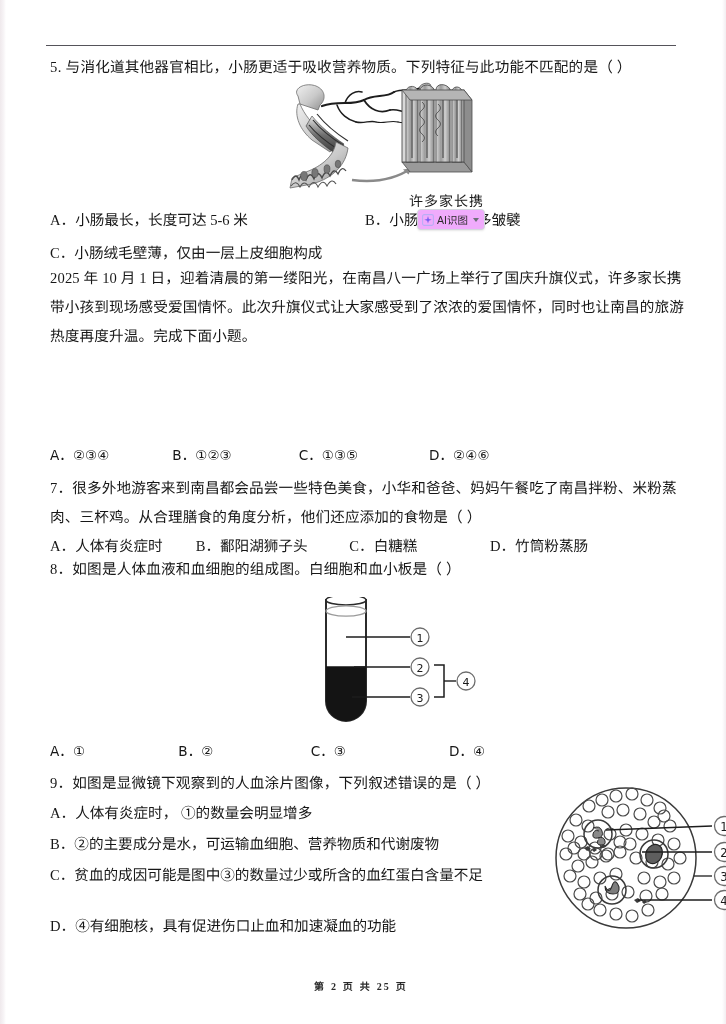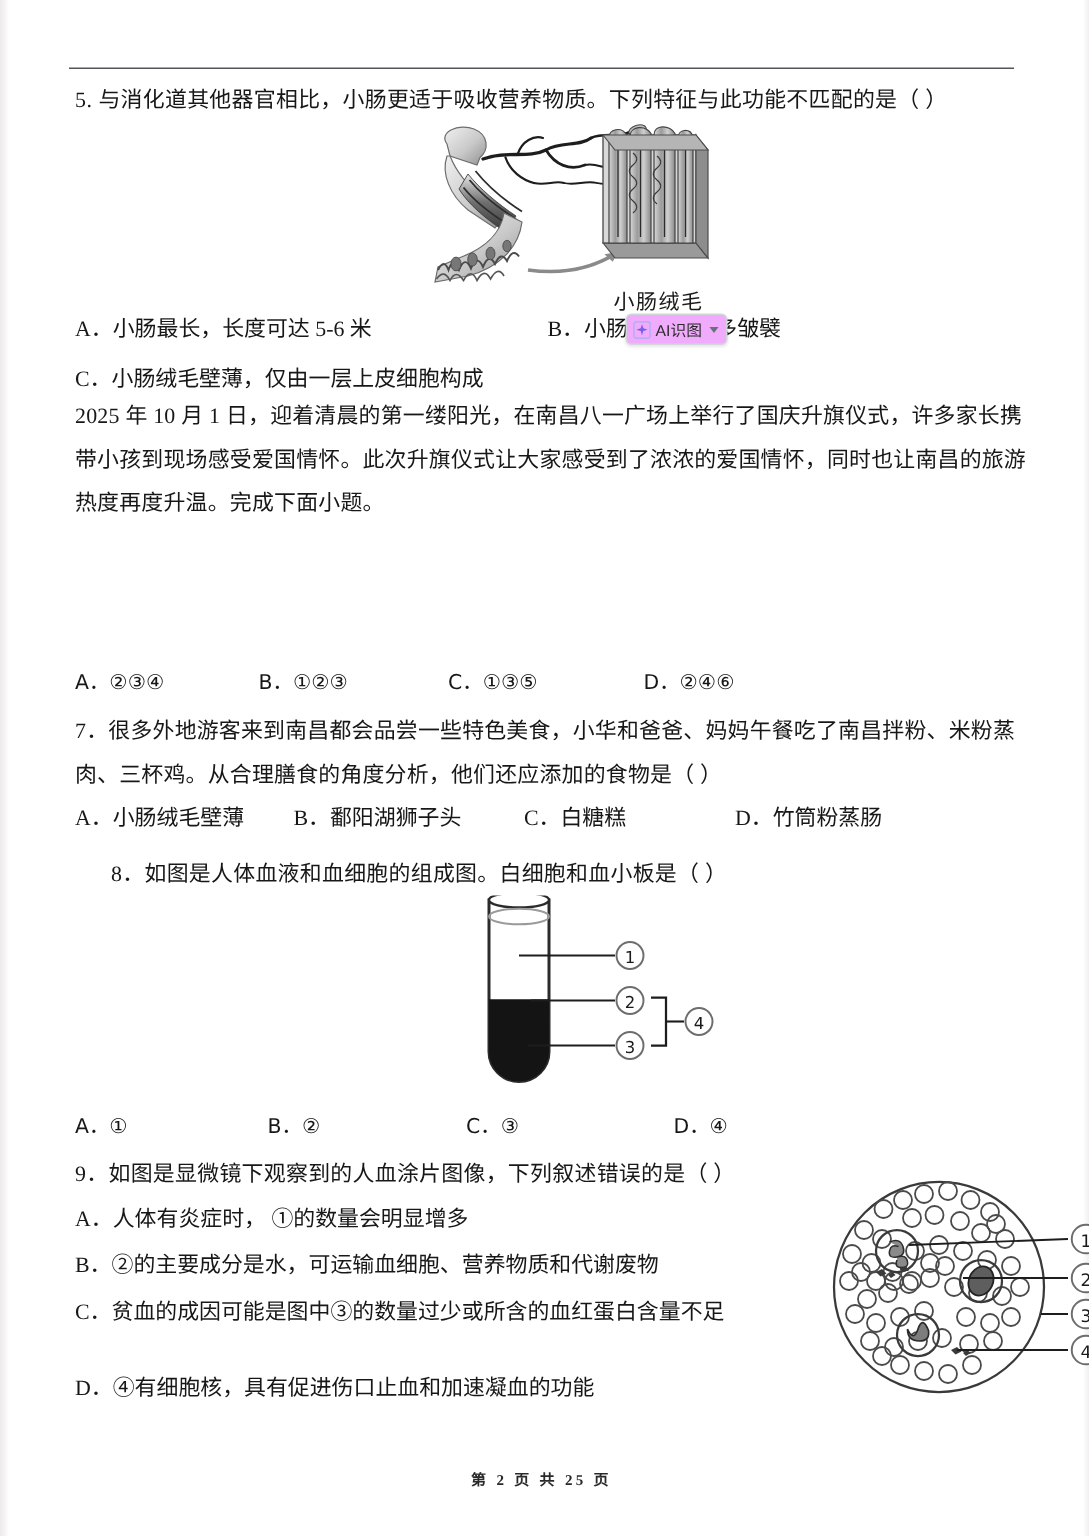--- a/index.html
+++ b/index.html
@@ -271,21 +271,21 @@
             <path d="M20 18 q5 4 0 8 q-5 4 0 8 q5 4 0 8 q-5 4 0 8 q5 4 0 8"></path>
             <path d="M36 20 q5 4 0 8 q-5 4 0 8 q5 4 0 8 q-5 4 0 8"></path>
           </g>
 
           <path d="M62 6 L70 16 L70 88 L62 78 Z" fill="#8d8d8d" stroke="#4d4d4d" stroke-width="0.8"></path>
           <path d="M0 6 L8 16 L70 16 L62 6 Z" fill="#b5b5b5" stroke="#4d4d4d" stroke-width="0.8"></path>
         </g>
       </svg>
     </div>
 
-    <div class="caption-villi">小肠绒毛</div>
+    <div class="caption-villi">许多家长携</div>
 
     <div class="opt-row" style="left:4px; top:210px;">
       <span>A．</span><span>小肠最长，长度可达 5-6 米</span>
     </div>
     <div class="opt-row" style="left:319px; top:210px;">
       <span>B．</span><span>小肠内壁有许多皱襞</span>
     </div>
 
     <div class="ai-badge">
       <span class="spark">
@@ -315,27 +315,27 @@
       <span class="opt" style="width:126px"><span>C．</span><span>①③⑤</span></span>
       <span class="opt"><span>D．</span><span>②④⑥</span></span>
     </div>
 
     <div class="para" style="left:4px; top:474px;">
       <div>7．很多外地游客来到南昌都会品尝一些特色美食，小华和爸爸、妈妈午餐吃了南昌拌粉、米粉蒸</div>
       <div>肉、三杯鸡。从合理膳食的角度分析，他们还应添加的食物是（   ）</div>
     </div>
 
     <div class="opt-row" style="left:4px; top:536px;">
-      <span class="opt" style="width:142px"><span>A．</span><span>小肠绒毛壁薄</span></span>
+      <span class="opt" style="width:142px"><span>A．</span><span>人体有炎症时</span></span>
       <span class="opt" style="width:150px"><span>B．</span><span>鄱阳湖狮子头</span></span>
       <span class="opt" style="width:137px"><span>C．</span><span>白糖糕</span></span>
       <span class="opt"><span>D．</span><span>竹筒粉蒸肠</span></span>
     </div>
 
-    <div class="q-line" style="left:4px; top:573px;margin-left:24px;">8．如图是人体血液和血细胞的组成图。白细胞和血小板是（   ）</div>
+    <div class="q-line" style="left:4px; top:559px;">8．如图是人体血液和血细胞的组成图。白细胞和血小板是（   ）</div>
 
     <div class="fig-tube">
       <svg width="200" height="133" viewBox="0 0 200 133" xmlns="http://www.w3.org/2000/svg">
         <defs>
           <clipPath id="tubeClip">
             <path d="M18 2 L18 104 A20 20 0 0 0 58 104 L58 2 Z"></path>
           </clipPath>
         </defs>
 
         <path d="M18 2 L18 104 A20 20 0 0 0 58 104 L58 2" fill="#ffffff" stroke="#2b2b2b" stroke-width="2"></path>

